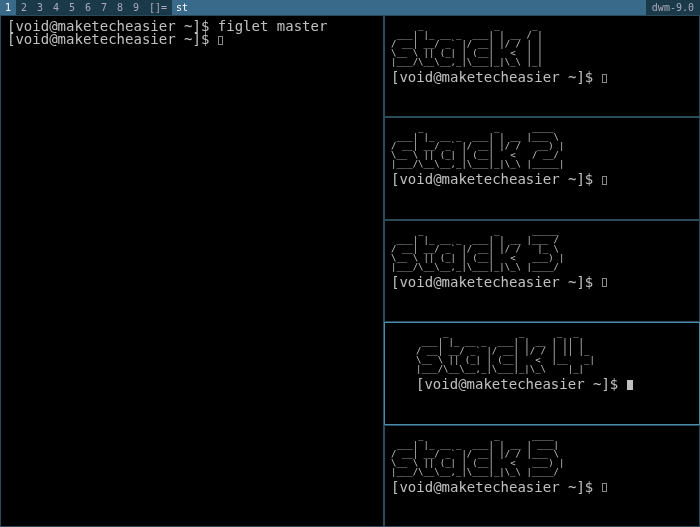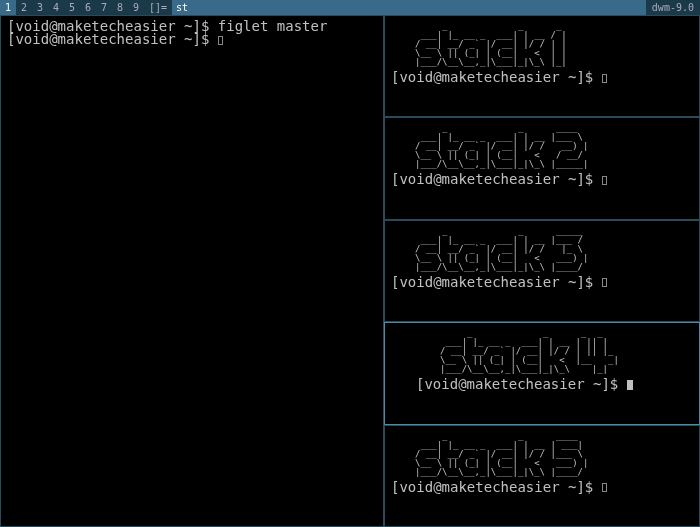--- a/index.html
+++ b/index.html
@@ -75,21 +75,21 @@
       line-height: 13px;
     }
     .ascii {
       white-space: pre;
       font-size: 10px;
       line-height: 10px;
       color: #c0c0c0;
       margin: 2px 0 4px 0;
       font-family: monospace;
     }
-    .ascii.small { font-size: 9px; line-height: 9px; margin-left: 24px; }
+    .ascii.small { font-size: 9px; line-height: 9px; }
     .cursor {
       display: inline-block;
       width: 6px; height: 10px;
       background: #c0c0c0;
       vertical-align: middle;
     }
     .cursor.hollow {
       background: transparent;
       border: 1px solid #888;
       width: 5px; height: 9px;

